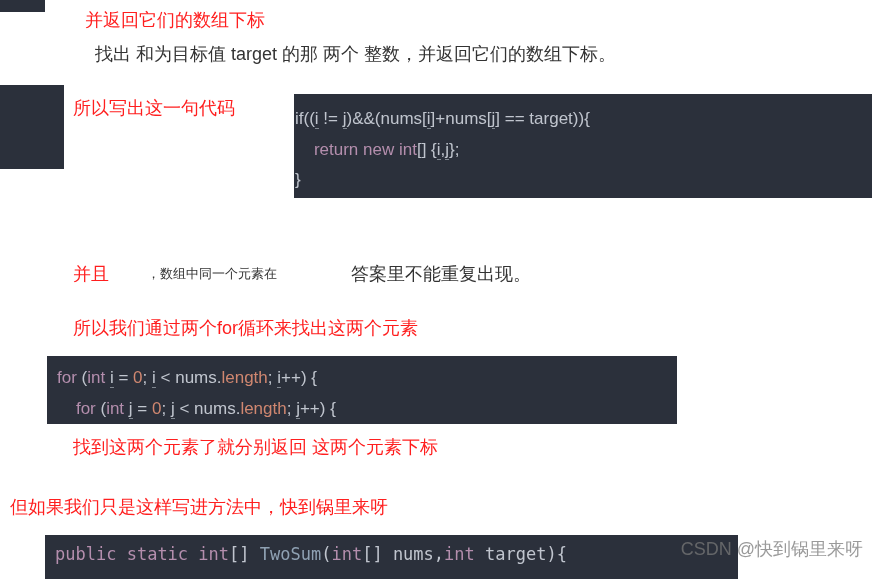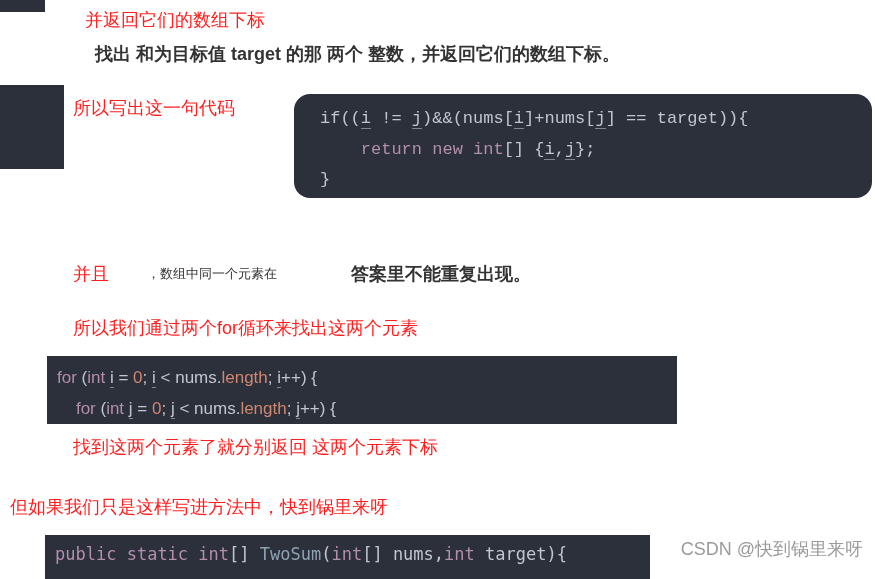--- a/index.html
+++ b/index.html
@@ -17,36 +17,35 @@
     width: 45px; height: 12px;
     background: #2b303b;
   }
   .left-dark2 {
     position: absolute;
     left: 0; top: 85px;
     width: 64px; height: 84px;
     background: #2b303b;
   }
   .red-text { color: #ff1e1e; font-size: 18px; }
-  .black-text { color: #333; font-size: 18px; font-weight: bold; }
+  .black-text { color: #333; font-size: 18px; }
   .line1 { position: absolute; left: 85px; top: 8px; }
   .line2 { position: absolute; left: 95px; top: 42px; }
   .line3 { position: absolute; left: 73px; top: 96px; }
   .codebox1 {
     position: absolute;
     left: 294px; top: 94px;
     width: 578px; height: 104px;
     background: #2b303b;
-    font-family: Liberation Mono, monospace;
+    font-family: Liberation Sans, sans-serif;
     font-size: 17px;
     color: #c0c5ce;
-    padding: 10px 26px;
+    padding: 10px 1px;
     line-height: 1.8;
     white-space: pre;
-    border-radius: 16px;
   }
   .line4 { position: absolute; left: 73px; top: 262px; font-family: Liberation Serif, serif; }
   .line4b { position: absolute; left: 147px; top: 265px; font-size: 13px; color: #333; }
   .line4c { position: absolute; left: 351px; top: 262px; }
   .line5 { position: absolute; left: 73px; top: 316px; }
   .codebox2 {
     position: absolute;
     left: 47px; top: 356px;
     width: 630px; height: 68px;
     background: #2b303b;
@@ -55,21 +54,21 @@
     color: #c0c5ce;
     padding: 6px 10px;
     line-height: 1.85;
     white-space: pre;
   }
   .line6 { position: absolute; left: 73px; top: 435px; }
   .line7 { position: absolute; left: 10px; top: 495px; }
   .codebox3 {
     position: absolute;
     left: 45px; top: 535px;
-    width: 605px; height: 44px;
+    width: 693px; height: 44px;
     background: #2b303b;
     font-family: "Consolas", monospace;
     font-size: 17px;
     color: #c0c5ce;
     padding: 4px 10px;
     line-height: 1.85;
     white-space: pre;
     overflow: hidden;
   }
   .k-purple { color: #b48ead; }

